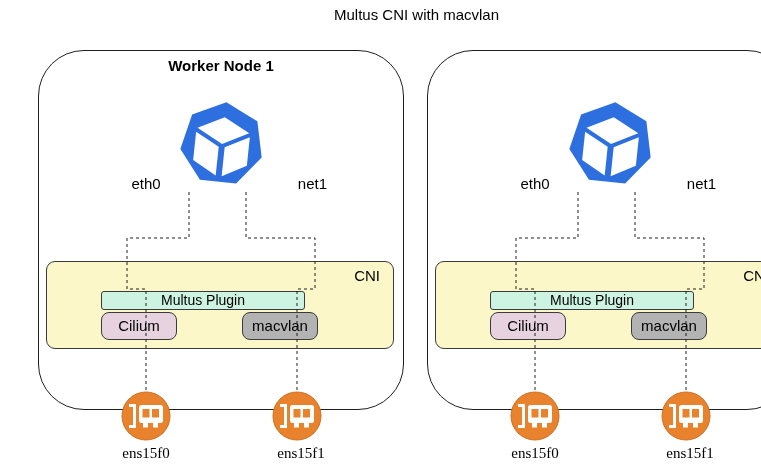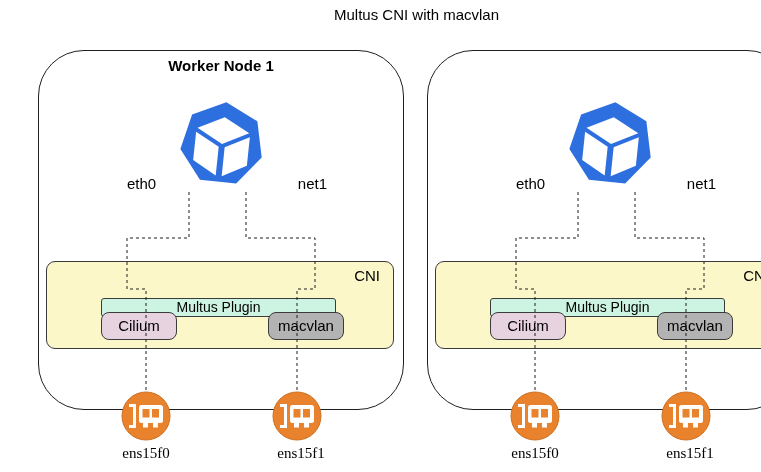--- a/index.html
+++ b/index.html
@@ -18,35 +18,35 @@
                 border:1px solid #1f1f1f;border-radius:46px;background:#fff;
                 box-sizing:border-box;}
   .node-title{position:absolute;top:7px;left:0;width:366px;text-align:center;
               font-weight:bold;font-size:15px;}
 
   .pod-icon{position:absolute;left:140px;top:50px;width:88px;height:88px;}
   .hept{fill:var(--pod-blue);}
   .cube{fill:#ffffff;}
 
   .if-label{position:absolute;top:125px;width:68px;font-size:15px;}
-  .if-eth0{left:89px;text-align:left;}
+  .if-eth0{left:74px;text-align:center;}
   .if-net1{left:221px;text-align:right;}
 
   .cni-box{position:absolute;left:8px;top:211px;width:348px;height:88px;
            background:var(--cni-bg);border:1px solid #3b3b3b;border-radius:9px;
            box-sizing:border-box;}
   .cni-label{position:absolute;top:5px;right:13px;font-size:15px;}
-  .multus-bar{position:absolute;left:54px;top:36px;width:235px;height:19px;
+  .multus-bar{position:absolute;left:54px;top:29px;width:204px;height:19px;
               background:var(--multus-bg);border:1px solid #3b3b3b;border-radius:3px;
               box-sizing:border-box;text-align:center;line-height:17px;font-size:14px;}
   .plugin{position:absolute;top:50px;width:76px;height:28px;border:1px solid #3b3b3b;
           border-radius:8px;box-sizing:border-box;text-align:center;line-height:26px;
           font-size:15px;}
   .cilium{left:54px;background:var(--cilium-bg);}
-  .macvlan{left:221px;background:var(--macvlan-bg);}
+  .macvlan{left:195px;background:var(--macvlan-bg);}
 
   .connectors{position:absolute;left:0;top:0;width:368px;height:422px;
               pointer-events:none;}
   .connectors polyline{fill:none;stroke:#1f1f1f;stroke-width:1;stroke-dasharray:3 3;}
 
   .nic-icon{position:absolute;top:341px;width:50px;height:50px;}
   .nic-0{left:83px;}
   .nic-1{left:234px;}
   .nic-circle{fill:var(--nic-orange);stroke:#cf6f20;stroke-width:1;}
   .nic-glyph{fill:#ffffff;}

